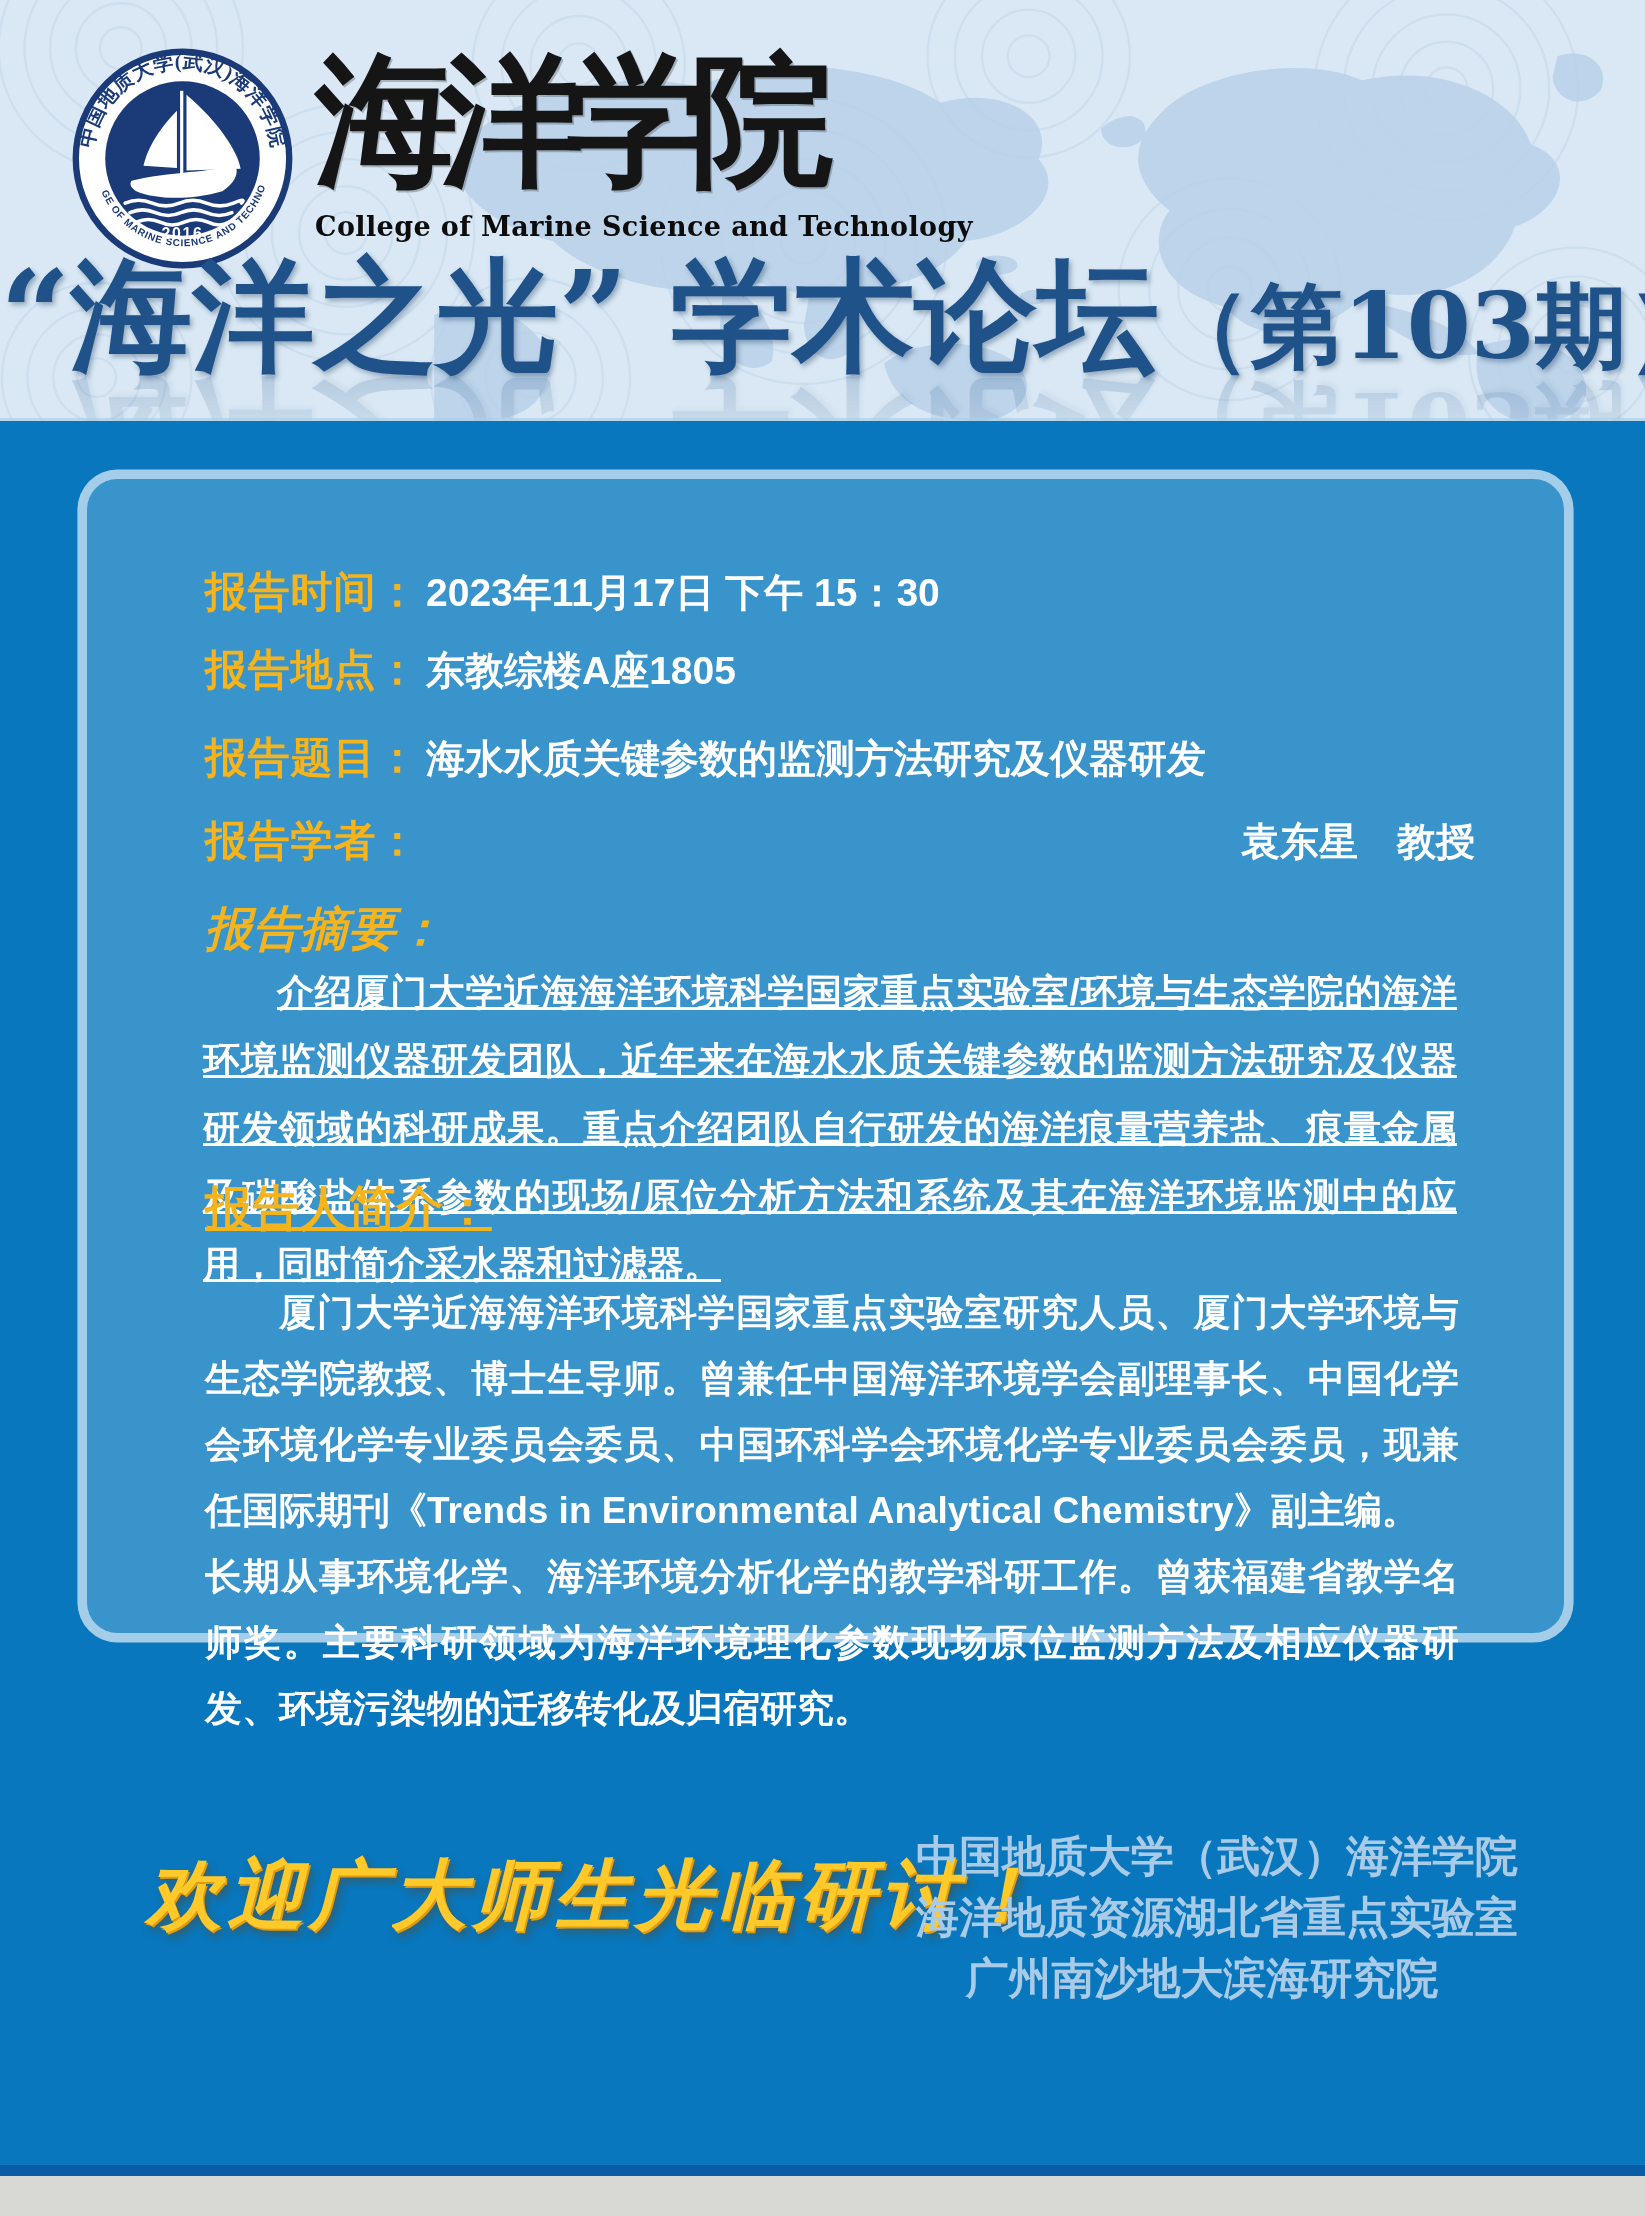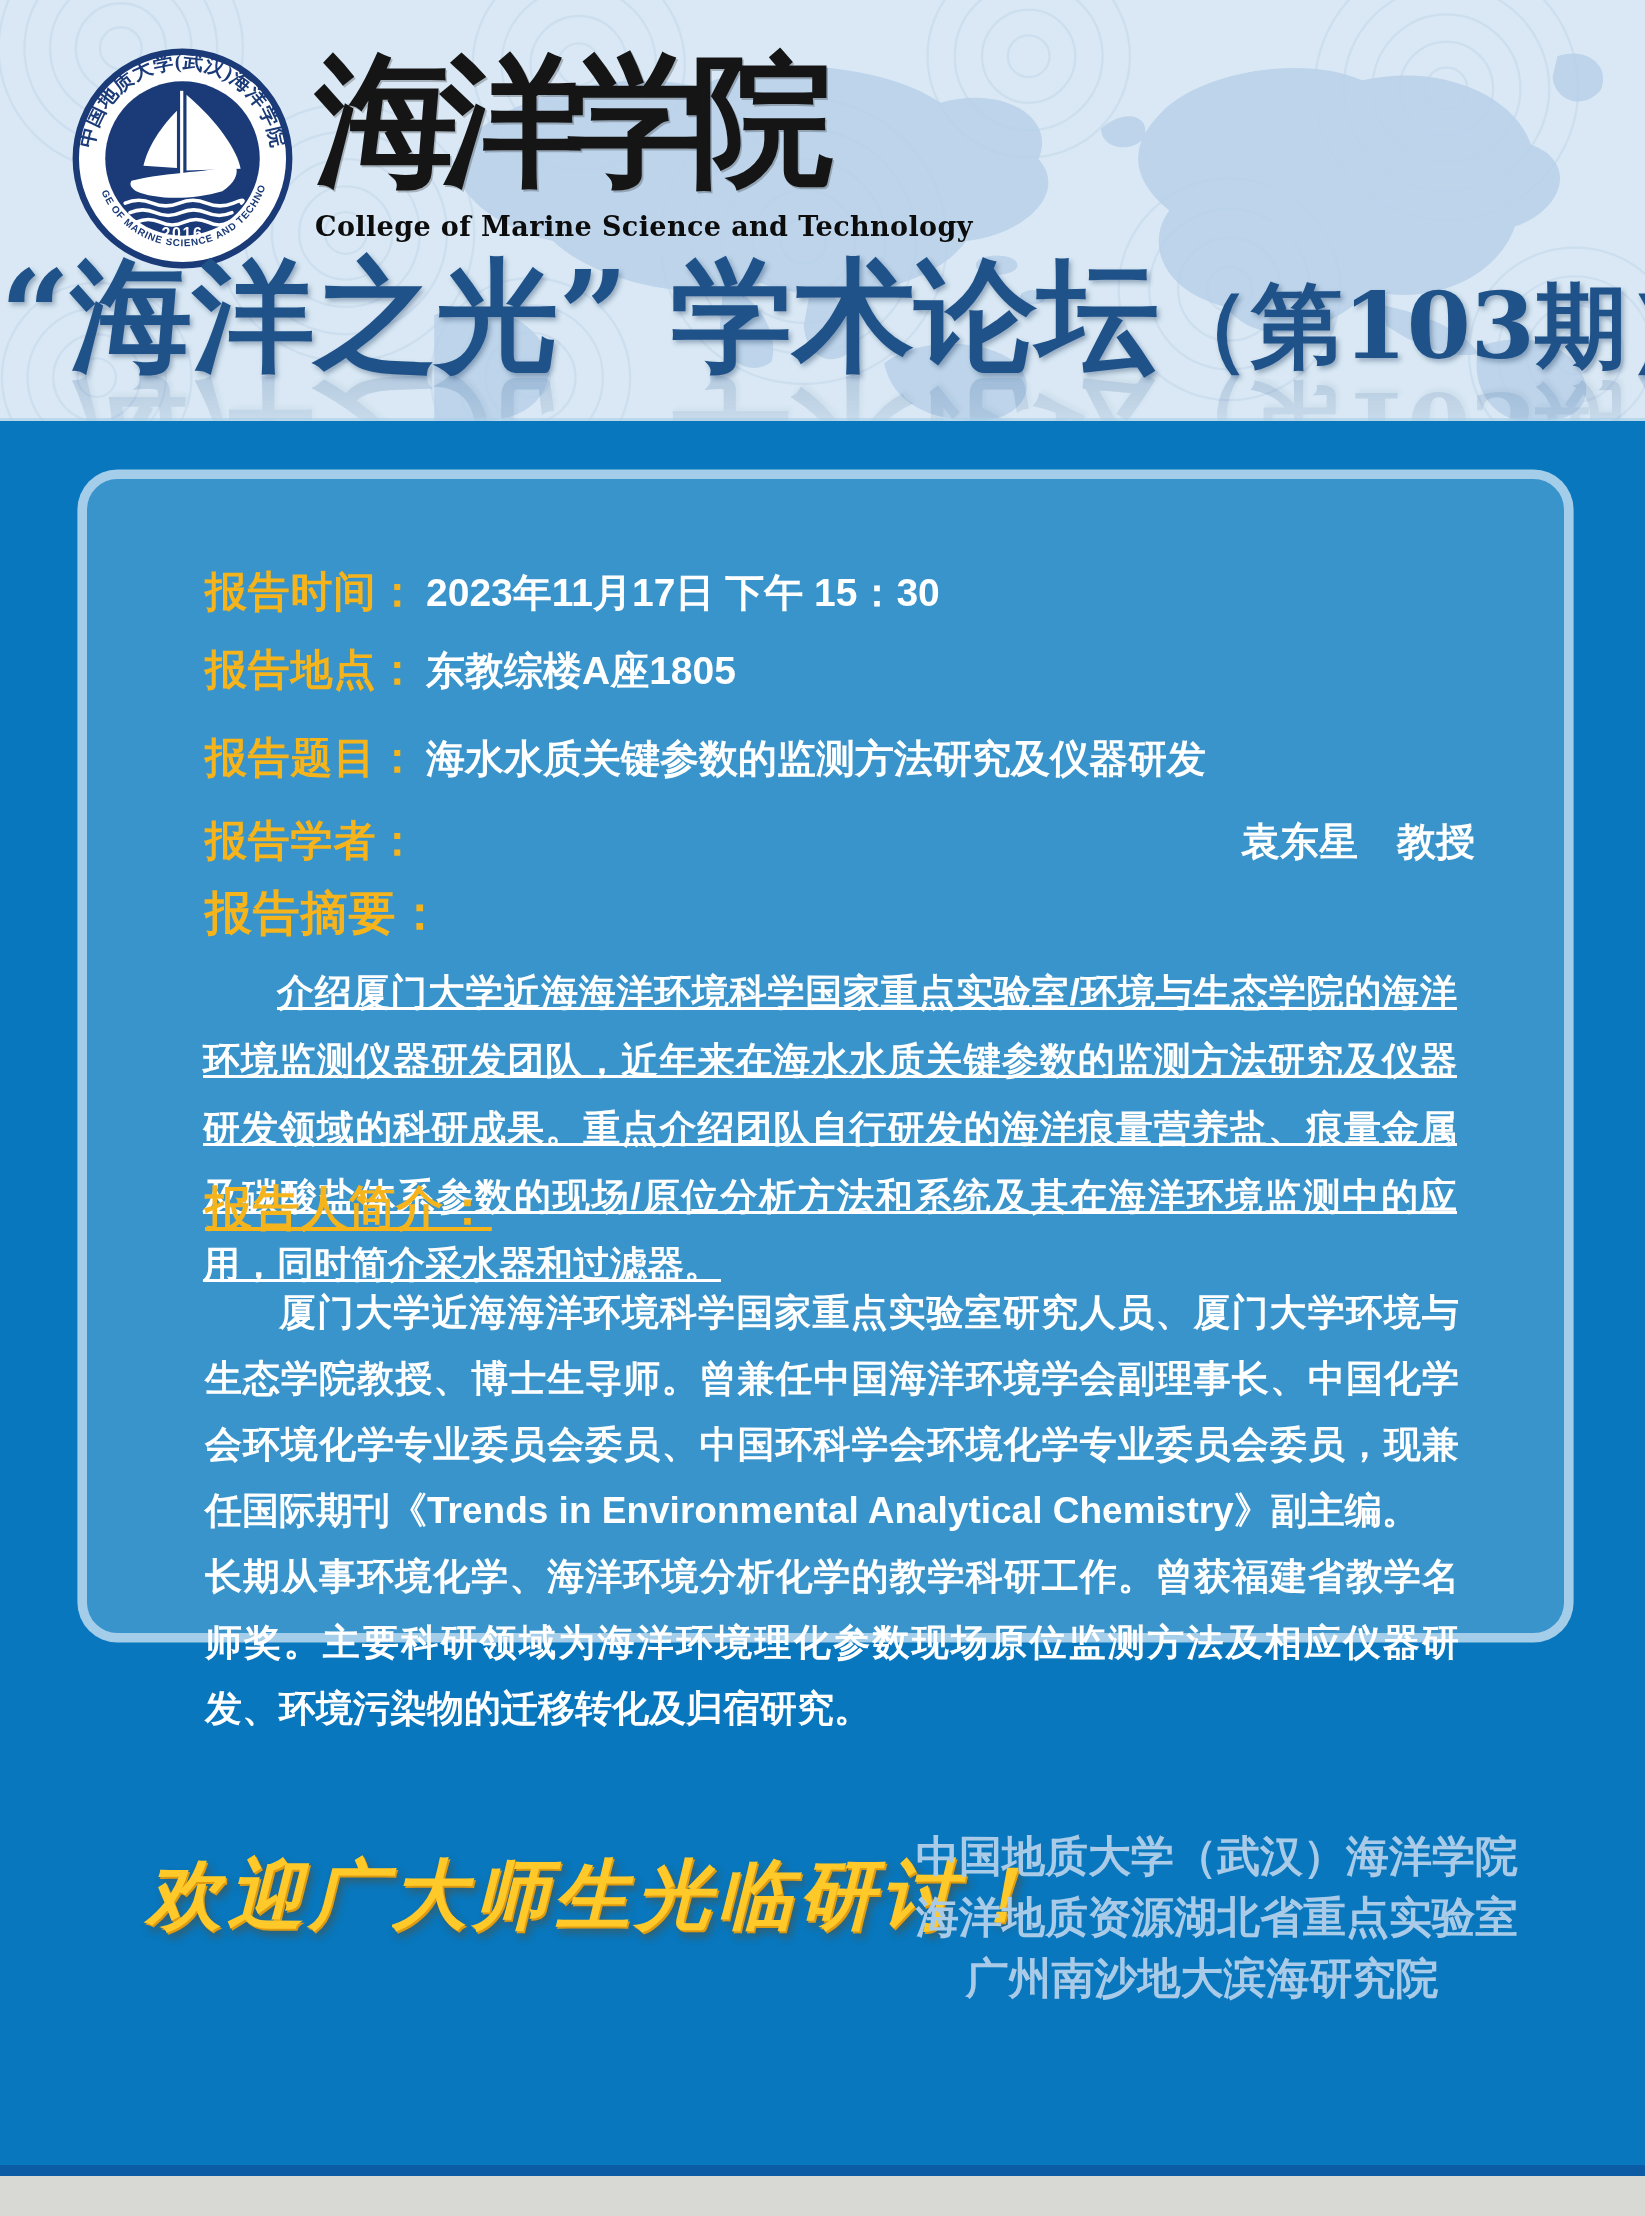--- a/index.html
+++ b/index.html
@@ -48,21 +48,21 @@
   .row-1{top:88px;} .row-2{top:166px;} .row-3{top:254px;} .row-4{top:337px;justify-content:space-between;}
   .lbl{
     flex:none;width:221px;font-size:42px;font-weight:bold;color:#F5B31C;
     letter-spacing:0.8px;line-height:50px;
   }
   .val{font-size:39px;font-weight:bold;color:#FFFFFF;line-height:50px;white-space:pre;}
   .sec-lbl{
     position:absolute;left:118px;font-size:47px;font-weight:bold;color:#F5B31C;
     line-height:51px;letter-spacing:0.8px;
   }
-  .sec-abstract{top:408px;} .sec-bio{top:703px;text-decoration:underline;}
+  .sec-abstract{top:424px;font-style:italic;} .sec-bio{top:703px;text-decoration:underline;}
   .body-text{
     position:absolute;left:116px;width:1254px;margin:0;
     font-size:37px;font-weight:bold;color:#FFFFFF;line-height:68px;
     text-align:justify;
     text-decoration:underline;
   }
   .abstract-p{top:480px;text-indent:2em;}
   .bio-wrap{position:absolute;left:118px;top:801px;width:1254px;}
   .bio-wrap p{
     margin:0;font-size:37px;font-weight:bold;color:#FFFFFF;line-height:66px;text-align:justify;

